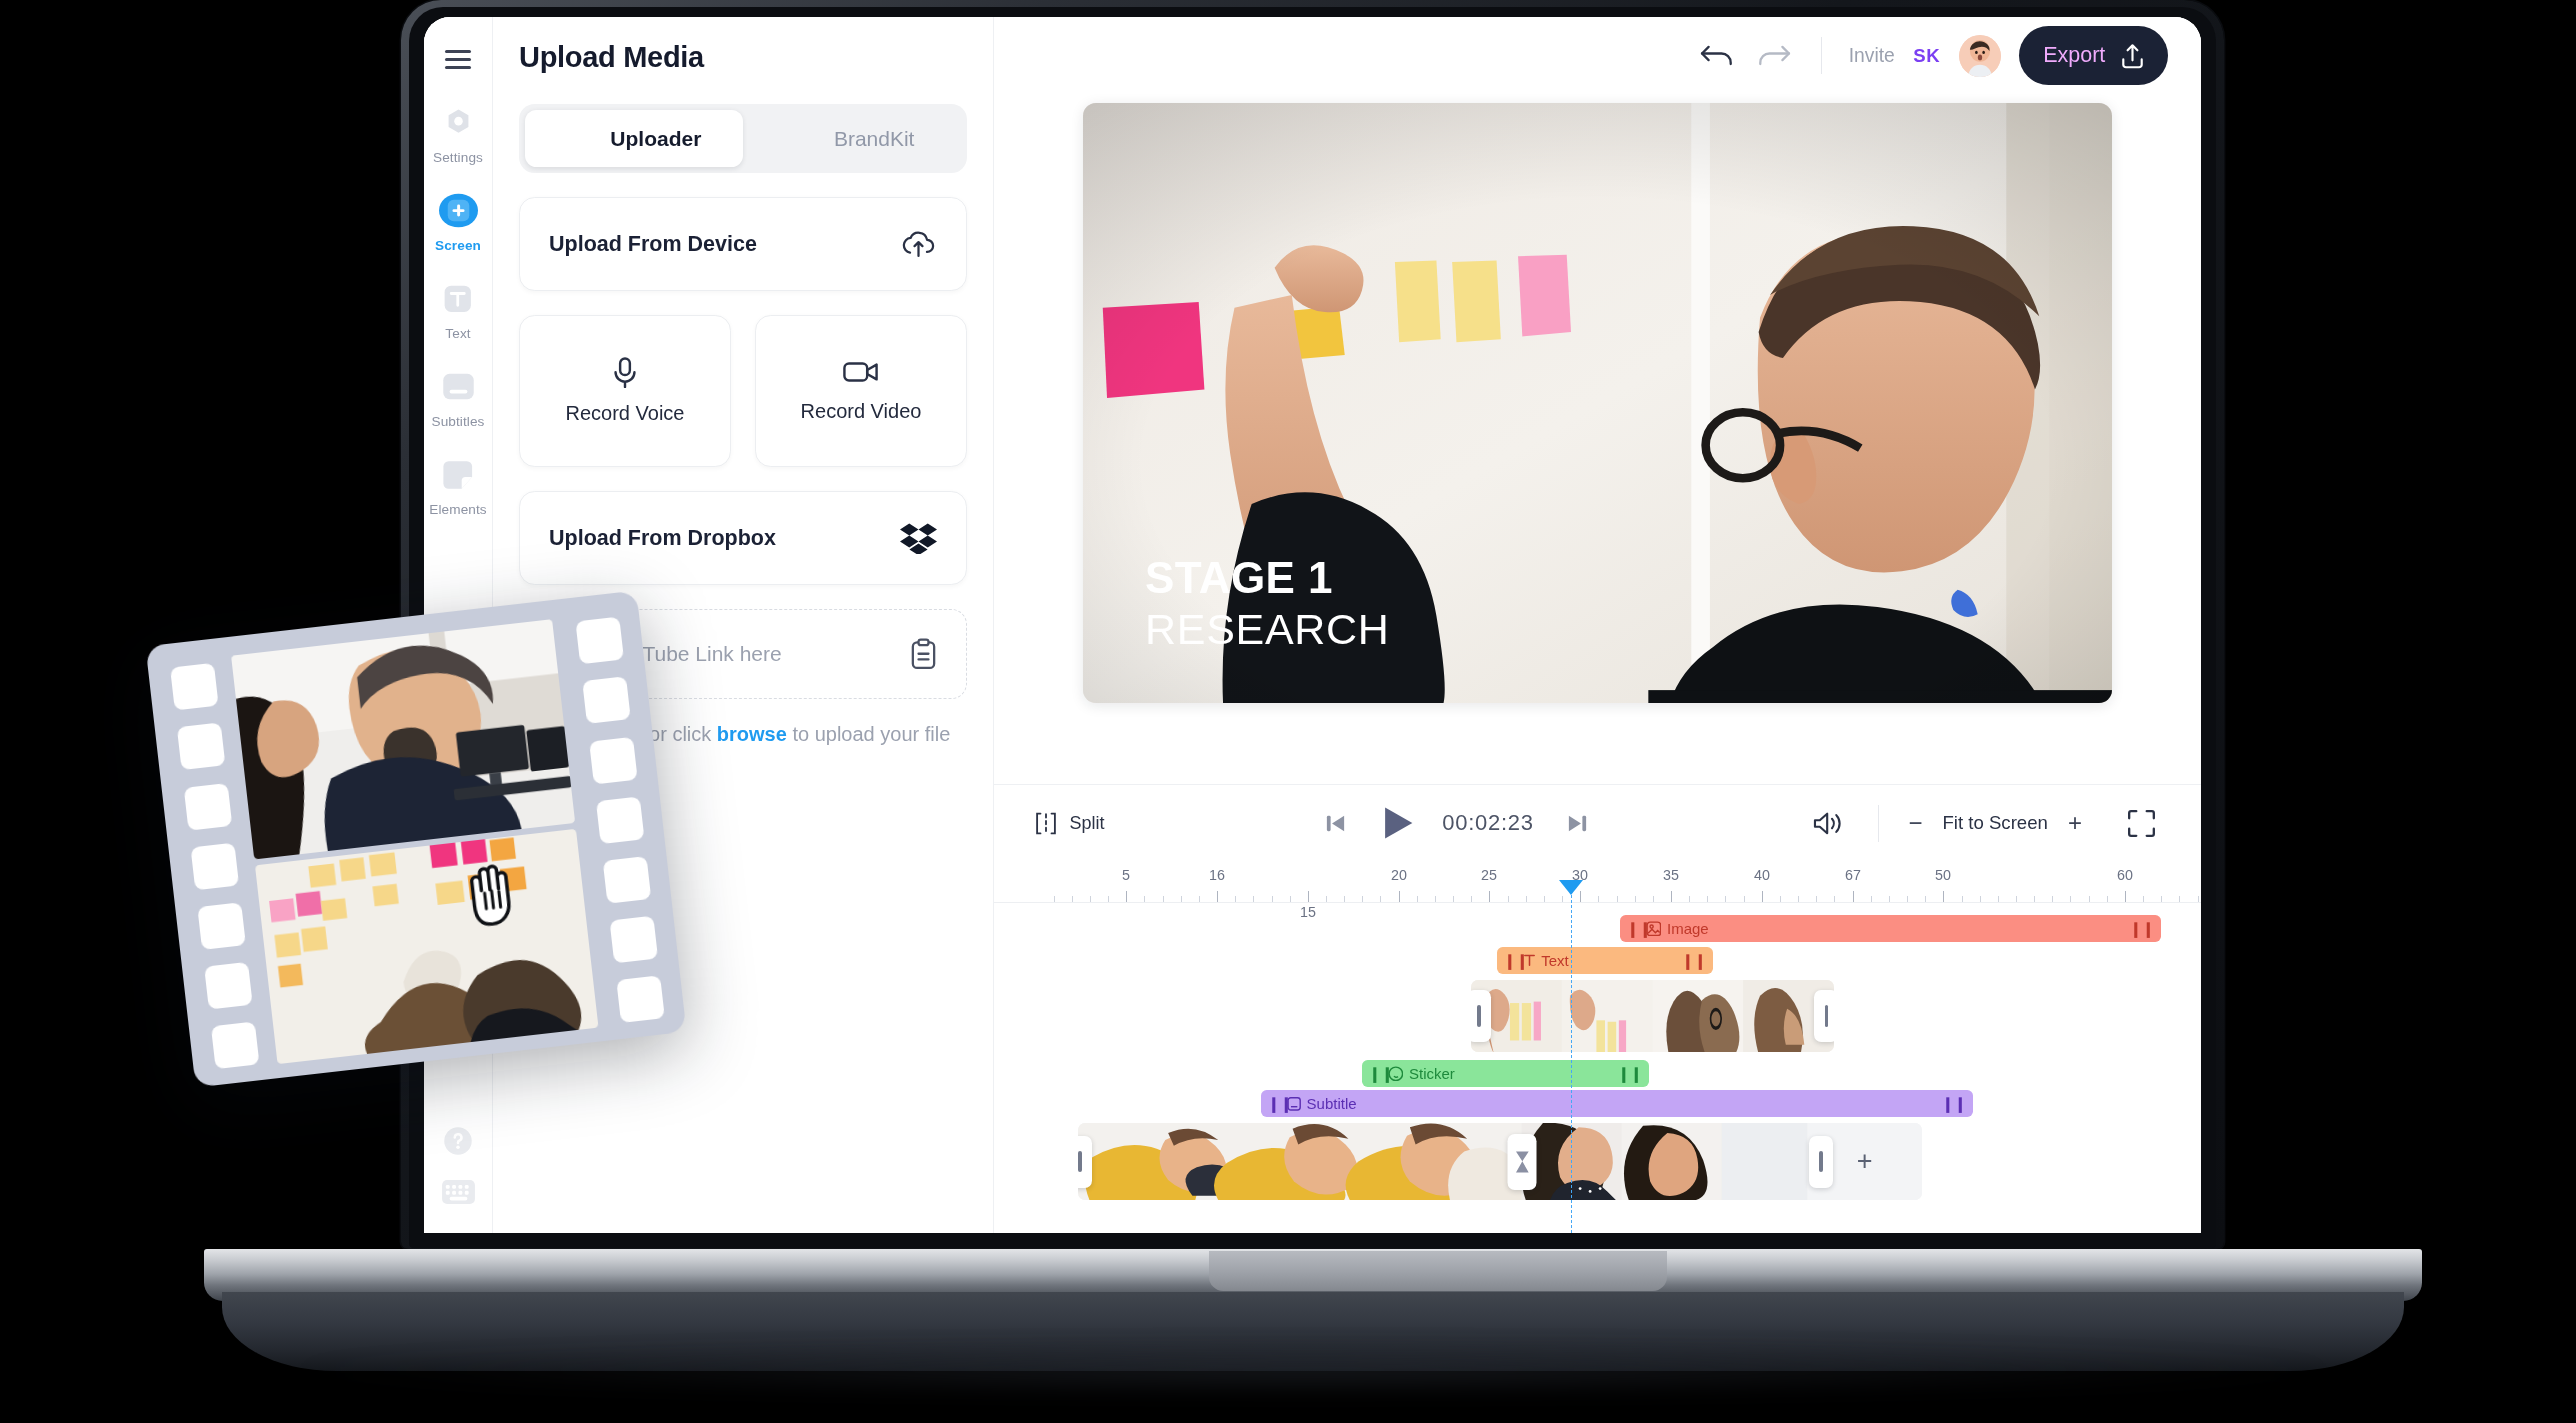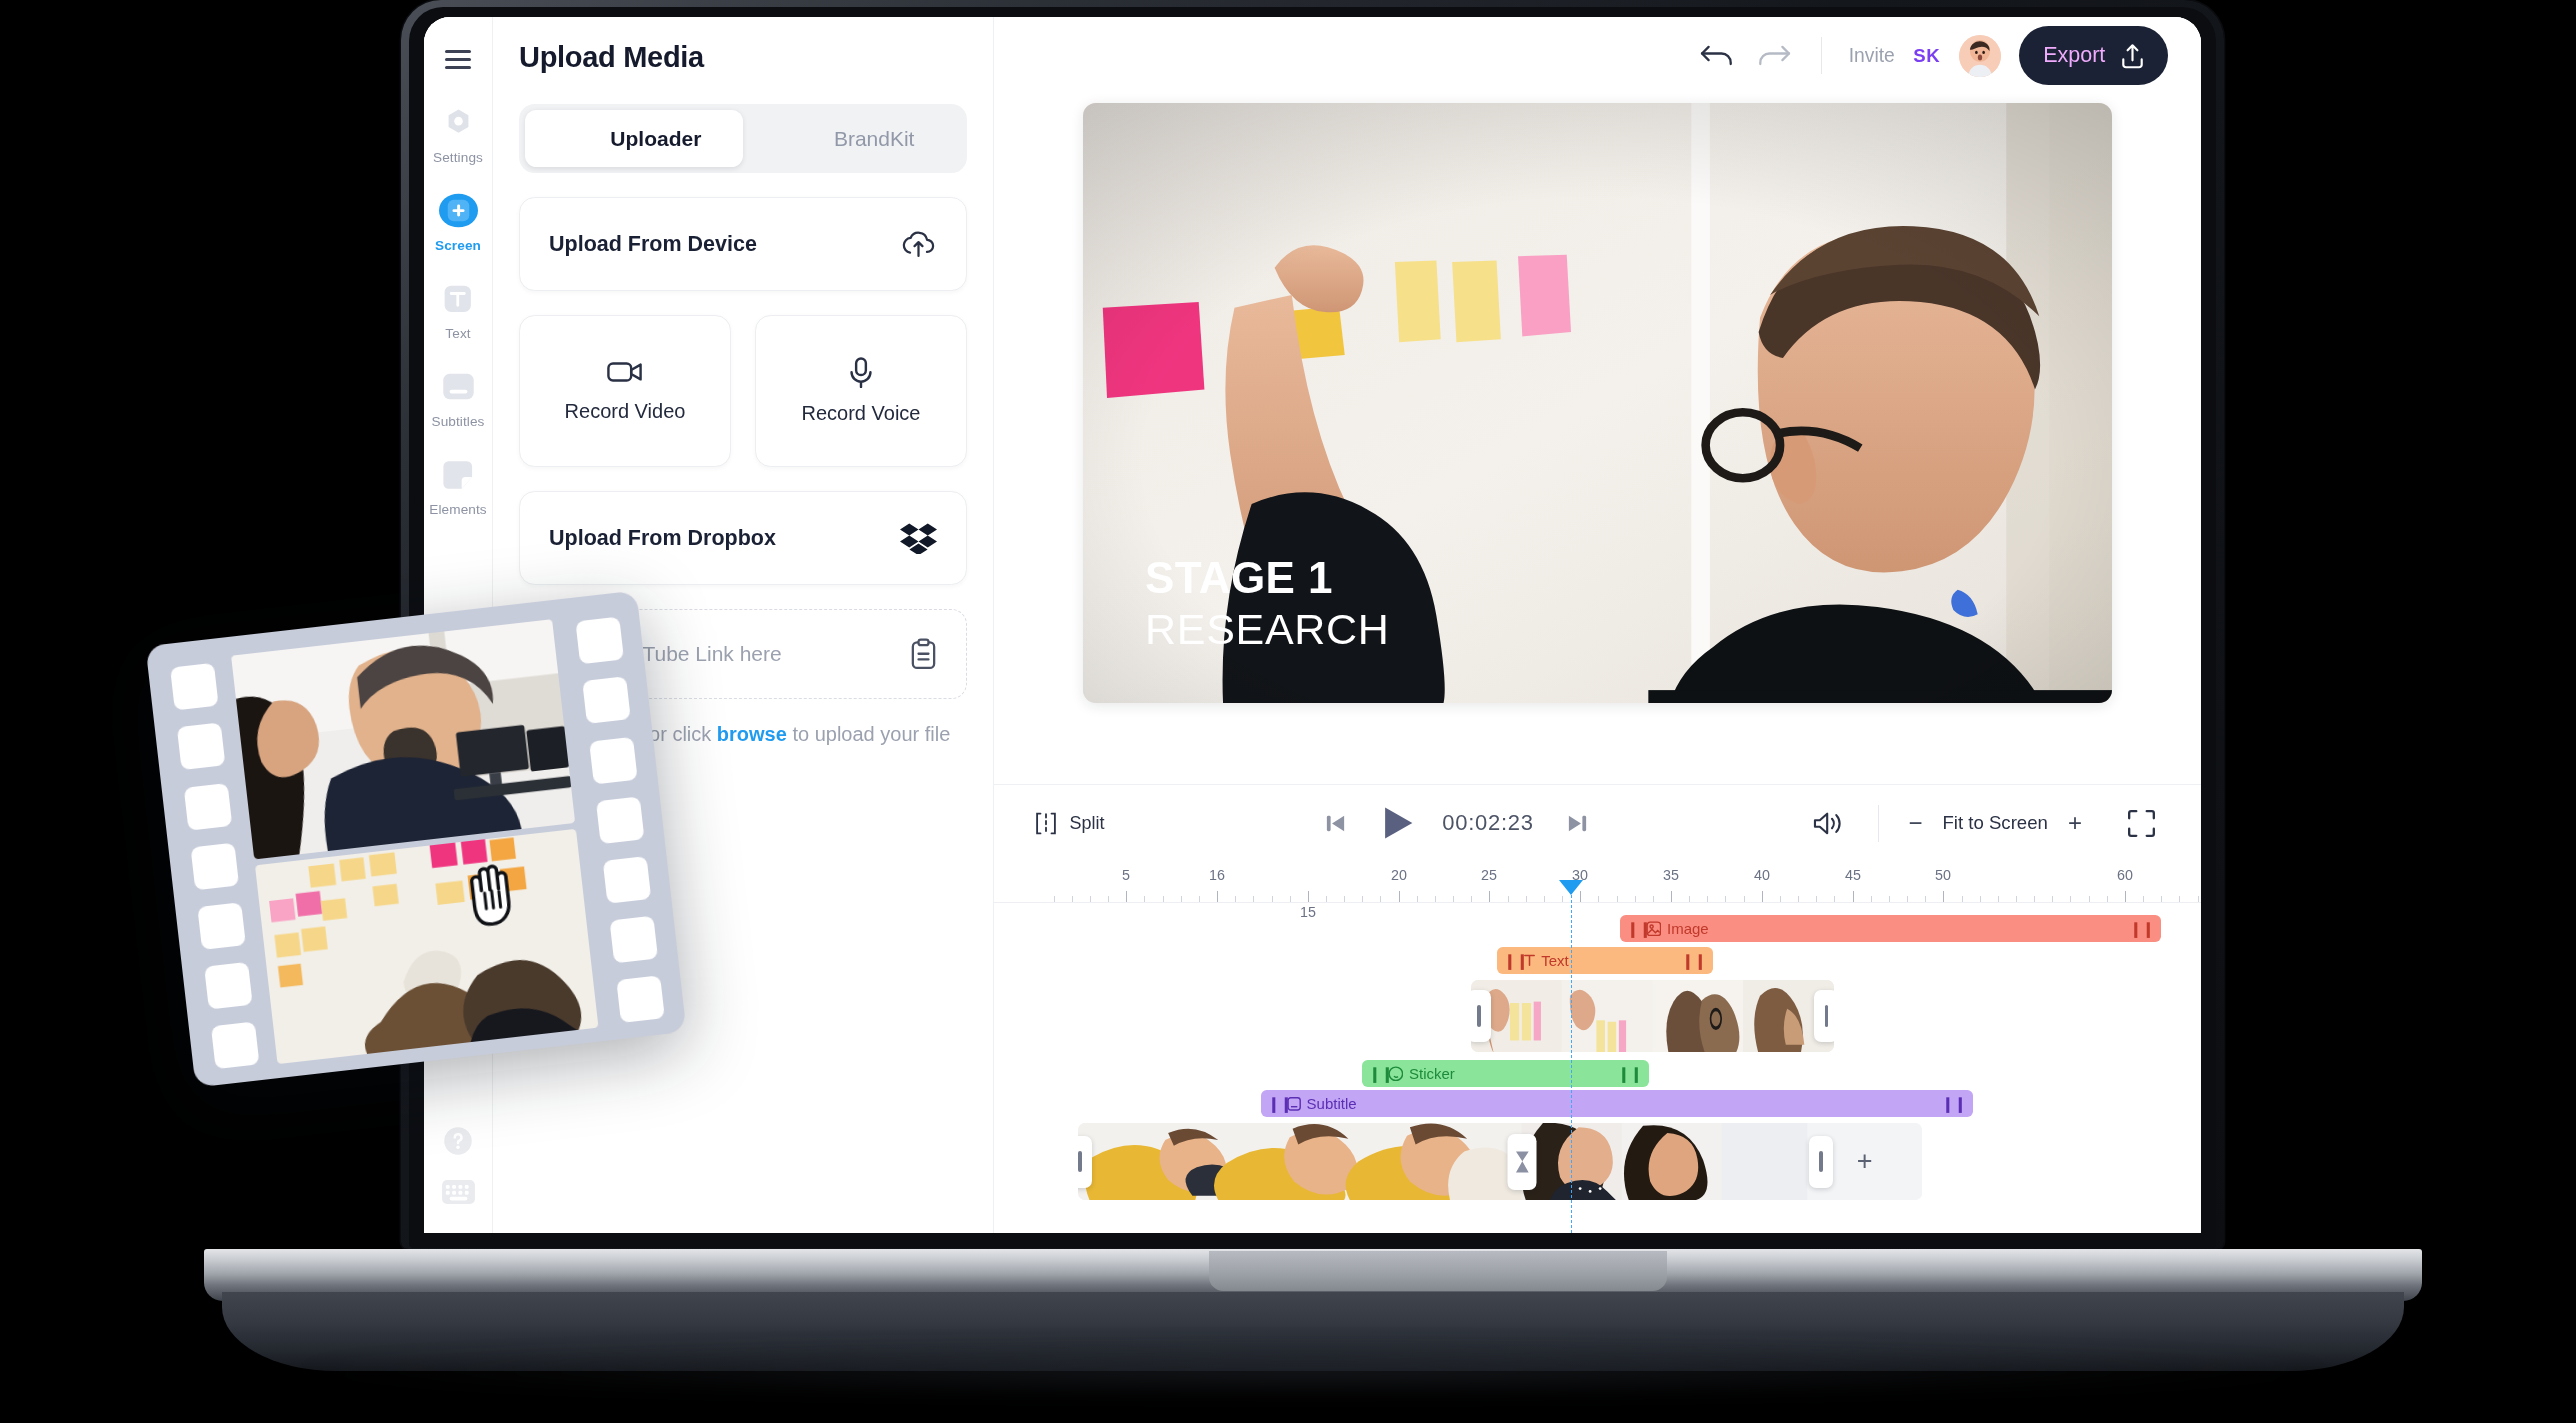--- a/index.html
+++ b/index.html
@@ -294,35 +294,35 @@
                   <path d="M7.6 17.5A5.6 5.6 0 0 1 8 6.4a6.6 6.6 0 0 1 12.5 1.4A4.6 4.6 0 0 1 20.4 17"></path>
                   <path d="M14 20V9.6M14 9.6l-3 3M14 9.6l3 3"></path>
                 </svg>
               </span>
             </div>
           </div>
 
           <div class="two-up">
             <div class="tile">
               <span>
+                <svg width="26" height="31.5" viewBox="0 0 18 22" fill="none" stroke="#2a3145" stroke-width="1.7" stroke-linecap="round">
+                  <rect x="5.6" y="1" width="6.8" height="11.6" rx="3.4"></rect>
+                  <path d="M2.4 10.6a6.6 6.6 0 0 0 13.2 0M9 17.2V21"></path>
+                </svg>
+              </span>
+              <span class="lbl">Record Voice</span>
+            </div>
+            <div class="tile">
+              <span>
                 <svg width="37" height="26" viewBox="0 0 26 18" fill="none" stroke="#2a3145" stroke-width="1.7" stroke-linejoin="round">
                   <rect x="1" y="3" width="16" height="12" rx="3.2"></rect>
                   <path d="M17 7.6l6.6-3.8v10.4L17 10.4z"></path>
                 </svg>
               </span>
               <span class="lbl">Record Video</span>
-            </div>
-            <div class="tile">
-              <span>
-                <svg width="26" height="31.5" viewBox="0 0 18 22" fill="none" stroke="#2a3145" stroke-width="1.7" stroke-linecap="round">
-                  <rect x="5.6" y="1" width="6.8" height="11.6" rx="3.4"></rect>
-                  <path d="M2.4 10.6a6.6 6.6 0 0 0 13.2 0M9 17.2V21"></path>
-                </svg>
-              </span>
-              <span class="lbl">Record Voice</span>
             </div>
           </div>
 
           <div class="card">
             <div class="card-row">
               <span class="lbl">Upload From Dropbox</span>
               <span>
                 <svg width="37" height="31.5" viewBox="0 0 26 22" fill="#111827">
                   <path d="M6.5 1L0 5.2l6.5 4.2L13 5.2zM19.5 1L13 5.2l6.5 4.2L26 5.2zM0 13.6l6.5 4.2 6.5-4.2-6.5-4.2zM19.5 9.4L13 13.6l6.5 4.2 6.5-4.2zM6.6 19.2l6.4 4.1 6.4-4.1-6.4-4.1z"></path>
                 </svg>
@@ -564,21 +564,21 @@
                 <div class="tick minor" style="left: 1185px;"></div>
                 <div class="tick minor" style="left: 1204px;"></div>
                 <div class="tick-label" style="left: 132px;">5</div>
                 <div class="tick-label" style="left: 223px;">16</div>
                 <div class="tick-label" style="left: 314px; margin-top: 37px;">15</div>
                 <div class="tick-label" style="left: 405px;">20</div>
                 <div class="tick-label" style="left: 495px;">25</div>
                 <div class="tick-label" style="left: 586px;">30</div>
                 <div class="tick-label" style="left: 677px;">35</div>
                 <div class="tick-label" style="left: 768px;">40</div>
-                <div class="tick-label" style="left: 859px;">45</div>
+                <div class="tick-label" style="left: 859px;">67</div>
                 <div class="tick-label" style="left: 949px;">50</div>
                 <div class="tick-label" style="left: 1131px;">60</div>
               </div>
 
             <div class="playhead" id="playhead" style="left: 577px;">
               <div class="tri"></div>
               <div class="line"></div>
             </div>
 
             <div class="track" id="trk-image" style="top: 54px; left: 626px; width: 541px;">

